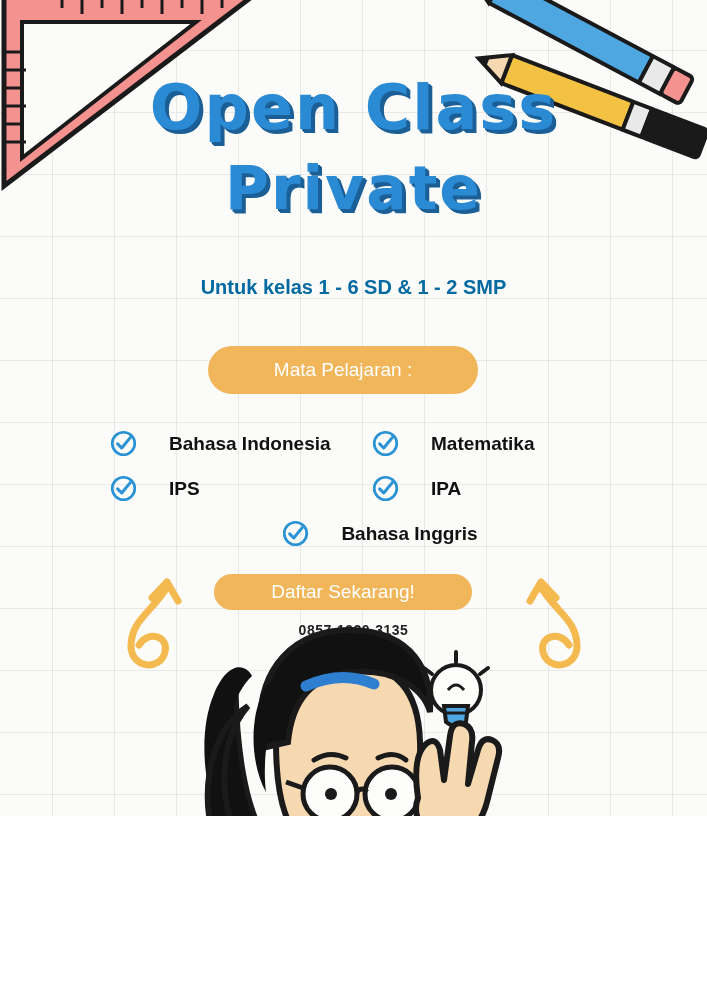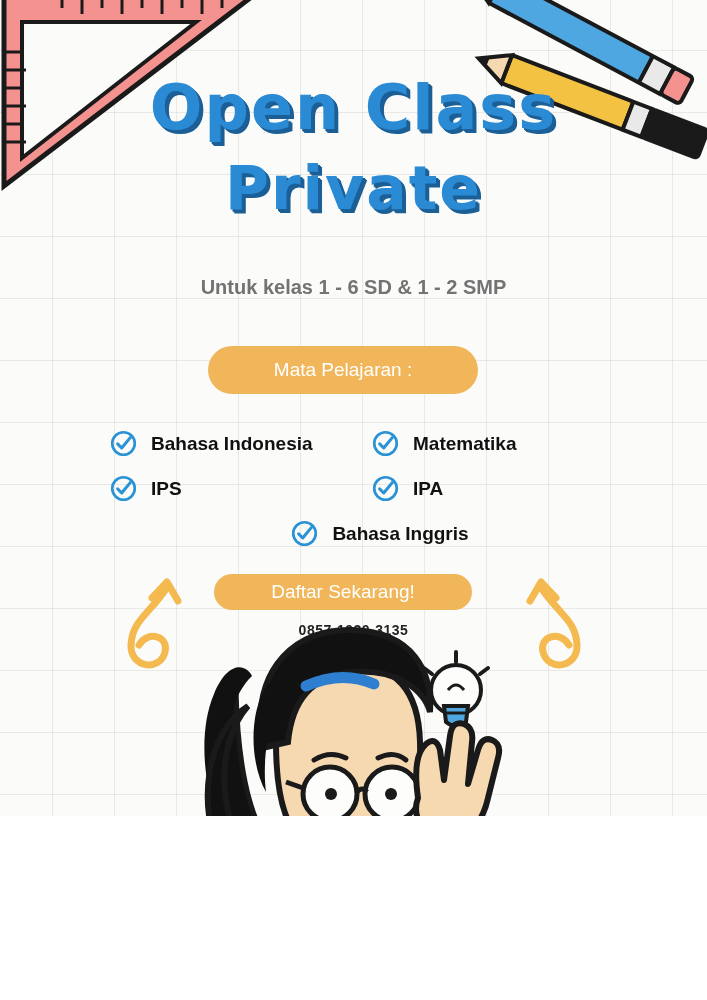--- a/index.html
+++ b/index.html
@@ -55,21 +55,21 @@
   .title-line.second { font-size: 60px; margin-top: 20px; }
 
   .subtitle {
     position: absolute;
     top: 276px;
     left: 0;
     width: 707px;
     text-align: center;
     font-size: 20px;
     font-weight: 700;
-    color: #737373;
+    color: #0369a1;
     z-index: 6;
   }
 
   
   .pill {
     position: absolute;
     background: #f0b659;
     border-radius: 24px;
     display: flex;
     align-items: center;
@@ -103,21 +103,21 @@
     z-index: 6;
   }
   .subject-row {
     display: flex;
     align-items: center;
     margin-bottom: 18px;
   }
   .subject-item {
     display: flex;
     align-items: center;
-    gap: 14px;
+    gap: 32px;
     text-align: right;
   }
   .subject-item .label {
     font-size: 19px;
     font-weight: 700;
     color: #111;
   }
   .check {
     width: 27px;
     height: 27px;

